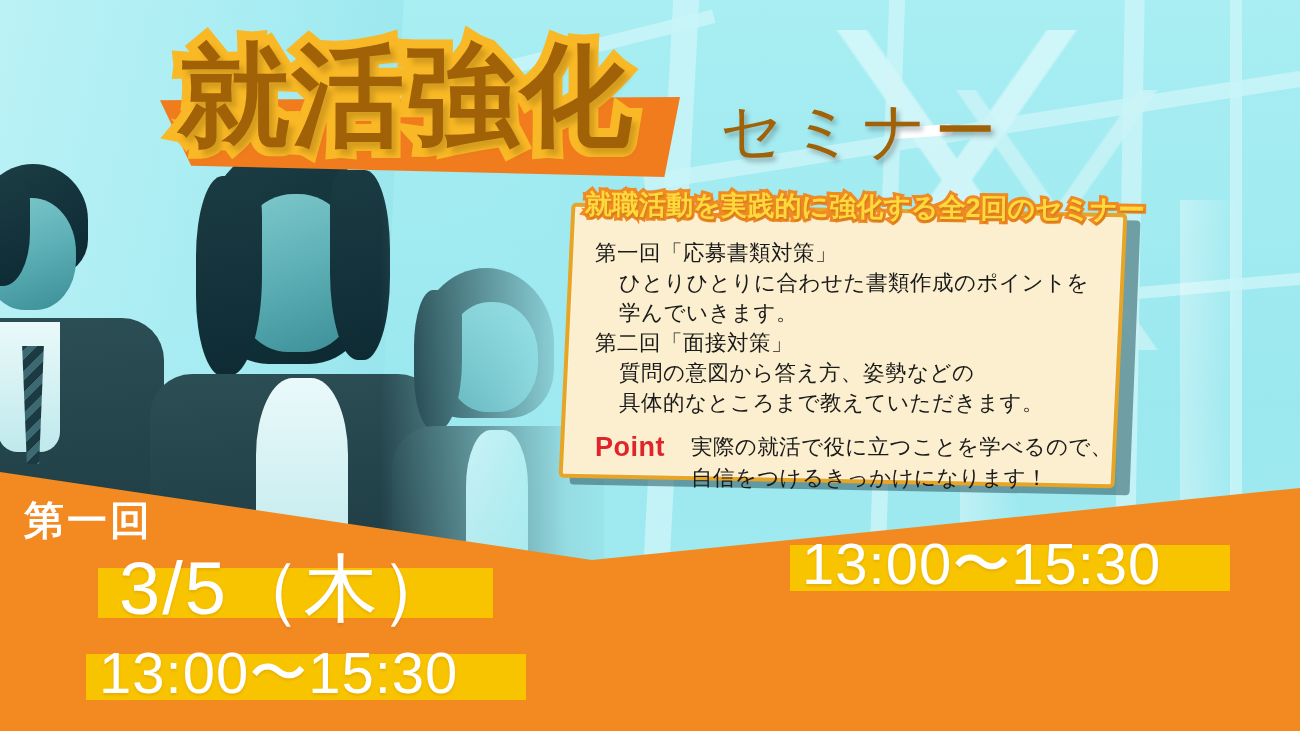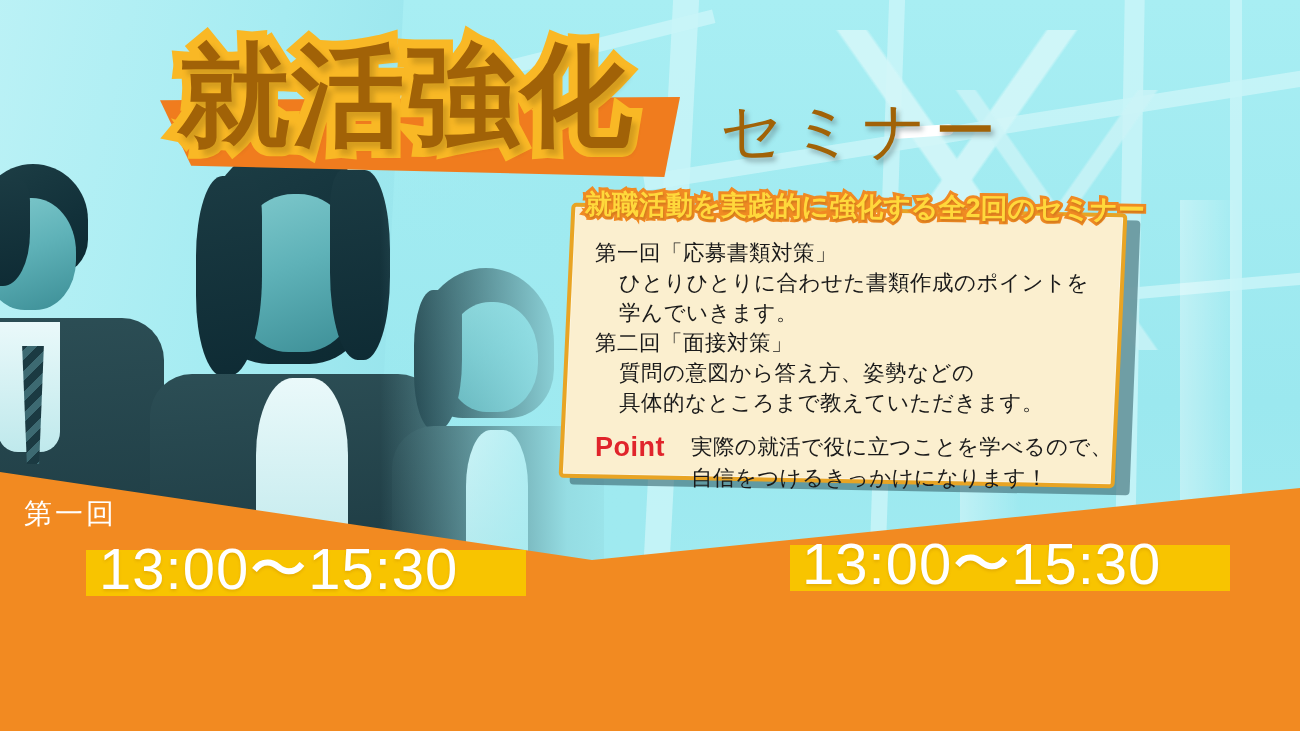--- a/index.html
+++ b/index.html
@@ -172,21 +172,21 @@
   
   .band{
     position:absolute; left:0; top:0; width:1300px; height:731px;
     background:#F28A21;
     clip-path:polygon(0 472px, 592px 560px, 1300px 488px, 1300px 731px, 0 731px);
   }
 
   
   .session{ position:absolute; }
   .s-kai{
-    font-size:28px; font-weight:400; color:#FFFFFF;
+    font-size:40px; font-weight:700; color:#FFFFFF;
     letter-spacing:3px; line-height:1; white-space:nowrap;
   }
   .s-date-wrap{ position:relative; margin-top:6px; }
   .s-hl{
     position:absolute; background:#F8C400;
   }
   .s-date{
     position:relative; font-size:74px; font-weight:400; color:#FFFFFF;
     letter-spacing:2px; line-height:86px; white-space:nowrap;
     text-shadow:0 2px 3px rgba(150,80,0,.18);
@@ -284,20 +284,24 @@
       </div>
     </div>
   </div>
   <div class="card-banner">就職活動を実践的に強化する全2回のセミナー</div>
 
   <div class="band"></div>
 
   <div class="session" id="s1">
     <div class="s-kai">第一回</div>
     <div class="s-date-wrap">
+      <div class="s-hl s-hl-date"></div>
+      <div class="s-date">3/5（木）</div>
+    </div>
+    <div class="s-date-wrap">
       <div class="s-hl s-hl-time"></div>
       <div class="s-time">13:00〜15:30</div>
     </div>
   </div>
 
   <div class="session" id="s2">
     <div class="s-date-wrap">
       <div class="s-hl s-hl-time"></div>
       <div class="s-time">13:00〜15:30</div>
     </div>

